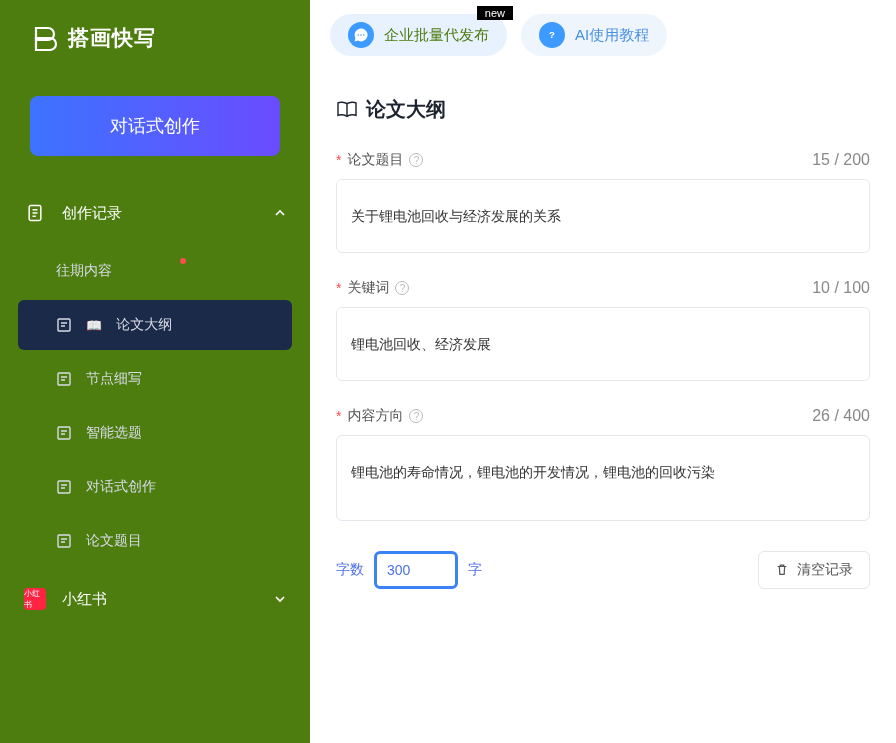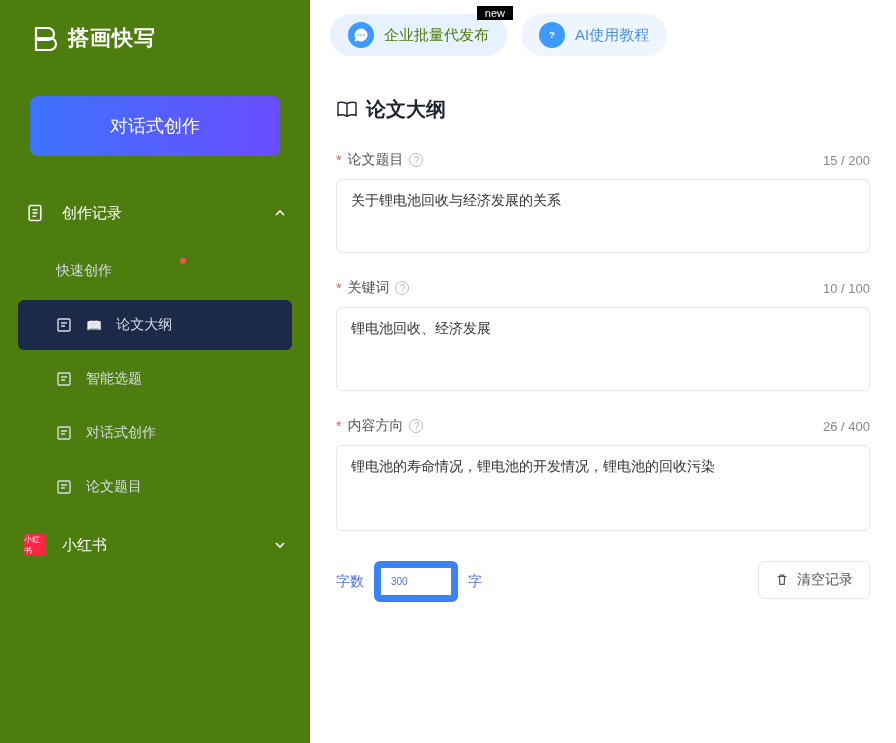--- a/index.html
+++ b/index.html
@@ -38,29 +38,29 @@
 
 .page-body { padding: 26px 26px; }
 .page-title { display: flex; align-items: center; gap: 8px; font-size: 20px; font-weight: 600; color: #1d2330; margin-bottom: 28px; }
 .page-title-icon { width: 22px; height: 18px; }
 
 .form-row { margin-bottom: 22px; }
 .label-row { display: flex; align-items: center; justify-content: space-between; margin-bottom: 10px; }
 .label-left { display: flex; align-items: center; gap: 6px; font-size: 14px; color: #555; }
 .req { color: #ff4d4f; }
 .info-icon { width: 14px; height: 14px; border: 1px solid #bbb; border-radius: 50%; display: flex; align-items: center; justify-content: center; font-size: 10px; color: #bbb; }
-.counter { font-size: 13px; color: #888; }
-.ta { width: 100%; border: 1px solid #e3e6ec; border-radius: 6px; padding: 12px 14px; font-size: 14px; color: #333; font-family: inherit; resize: none; outline: none; }
+.counter { font-size: 16px; color: #888; }
+.ta { width: 100%; border: 1px solid #e3e6ec; border-radius: 6px; padding: 28px 14px; font-size: 14px; color: #333; font-family: inherit; resize: none; outline: none; }
 .ta1 { height: 74px; }
-.ta2 { height: 84px; }
+.ta2 { height: 74px; }
 .ta3 { height: 86px; }
 
 .bottom-row { display: flex; align-items: flex-start; justify-content: space-between; margin-top: 26px; }
 .wc-group { display: flex; align-items: center; gap: 10px; font-size: 14px; color: #4c6fe8; }
-.wc-input { width: 84px; padding: 8px 10px; border: 7px solid #3b82f6; border-radius: 6px; font-size: 10px; color: #4c6fe8; text-align: left; outline: none; }
+.wc-input { width: 84px; padding: 8px 10px; border: 3px solid #3b82f6; border-radius: 6px; font-size: 14px; color: #4c6fe8; text-align: left; outline: none; }
 .clear-btn { display: flex; align-items: center; gap: 8px; padding: 9px 16px; border: 1px solid #e3e6ec; border-radius: 6px; background: #fff; font-size: 14px; color: #555; cursor: pointer; }
 .trash-icon { width: 14px; height: 14px; }
 
 svg { display: block; }
 </style>
 </head>
 <body>
 
 <div class="sidebar">
   <div class="logo-area">
@@ -86,36 +86,47 @@
       </span>
       <span class="glabel">创作记录</span>
       <span class="chev">
         <svg viewBox="0 0 12 12" width="12" height="12" stroke="#fff" stroke-width="1.6" fill="none">
             <path d="M2 8l4-4 4 4"></path>
           </svg>
       </span>
     </div>
     <div class="nav-sub">
       <div class="nav-sub-item dot">
-        <span>快速创作</span>
+        <span>往期内容</span>
       </div>
     </div>
 
 
 
     <div class="nav-sub active">
       <div class="nav-sub-item">
         <span class="sicon">
           <svg viewBox="0 0 16 16" width="16" height="16" fill="none" stroke="#d7dbe6" stroke-width="1.4">
               <rect x="2" y="2" width="12" height="12" rx="1"></rect>
               <path d="M5 6h6M5 9h4"></path>
             </svg>
         </span>
         <span style="font-size:13px">📖</span>
         <span>论文大纲</span>
+      </div>
+    </div>
+    <div class="nav-sub">
+      <div class="nav-sub-item">
+        <span class="sicon">
+          <svg viewBox="0 0 16 16" width="16" height="16" fill="none" stroke="#d7dbe6" stroke-width="1.4">
+              <rect x="2" y="2" width="12" height="12" rx="1"></rect>
+              <path d="M5 6h6M5 9h4"></path>
+            </svg>
+        </span>
+        <span>节点细写</span>
       </div>
     </div>
     <div class="nav-sub">
       <div class="nav-sub-item">
         <span class="sicon">
           <svg viewBox="0 0 16 16" width="16" height="16" fill="none" stroke="#d7dbe6" stroke-width="1.4">
               <rect x="2" y="2" width="12" height="12" rx="1"></rect>
               <path d="M5 6h6M5 9h4"></path>
             </svg>
         </span>

